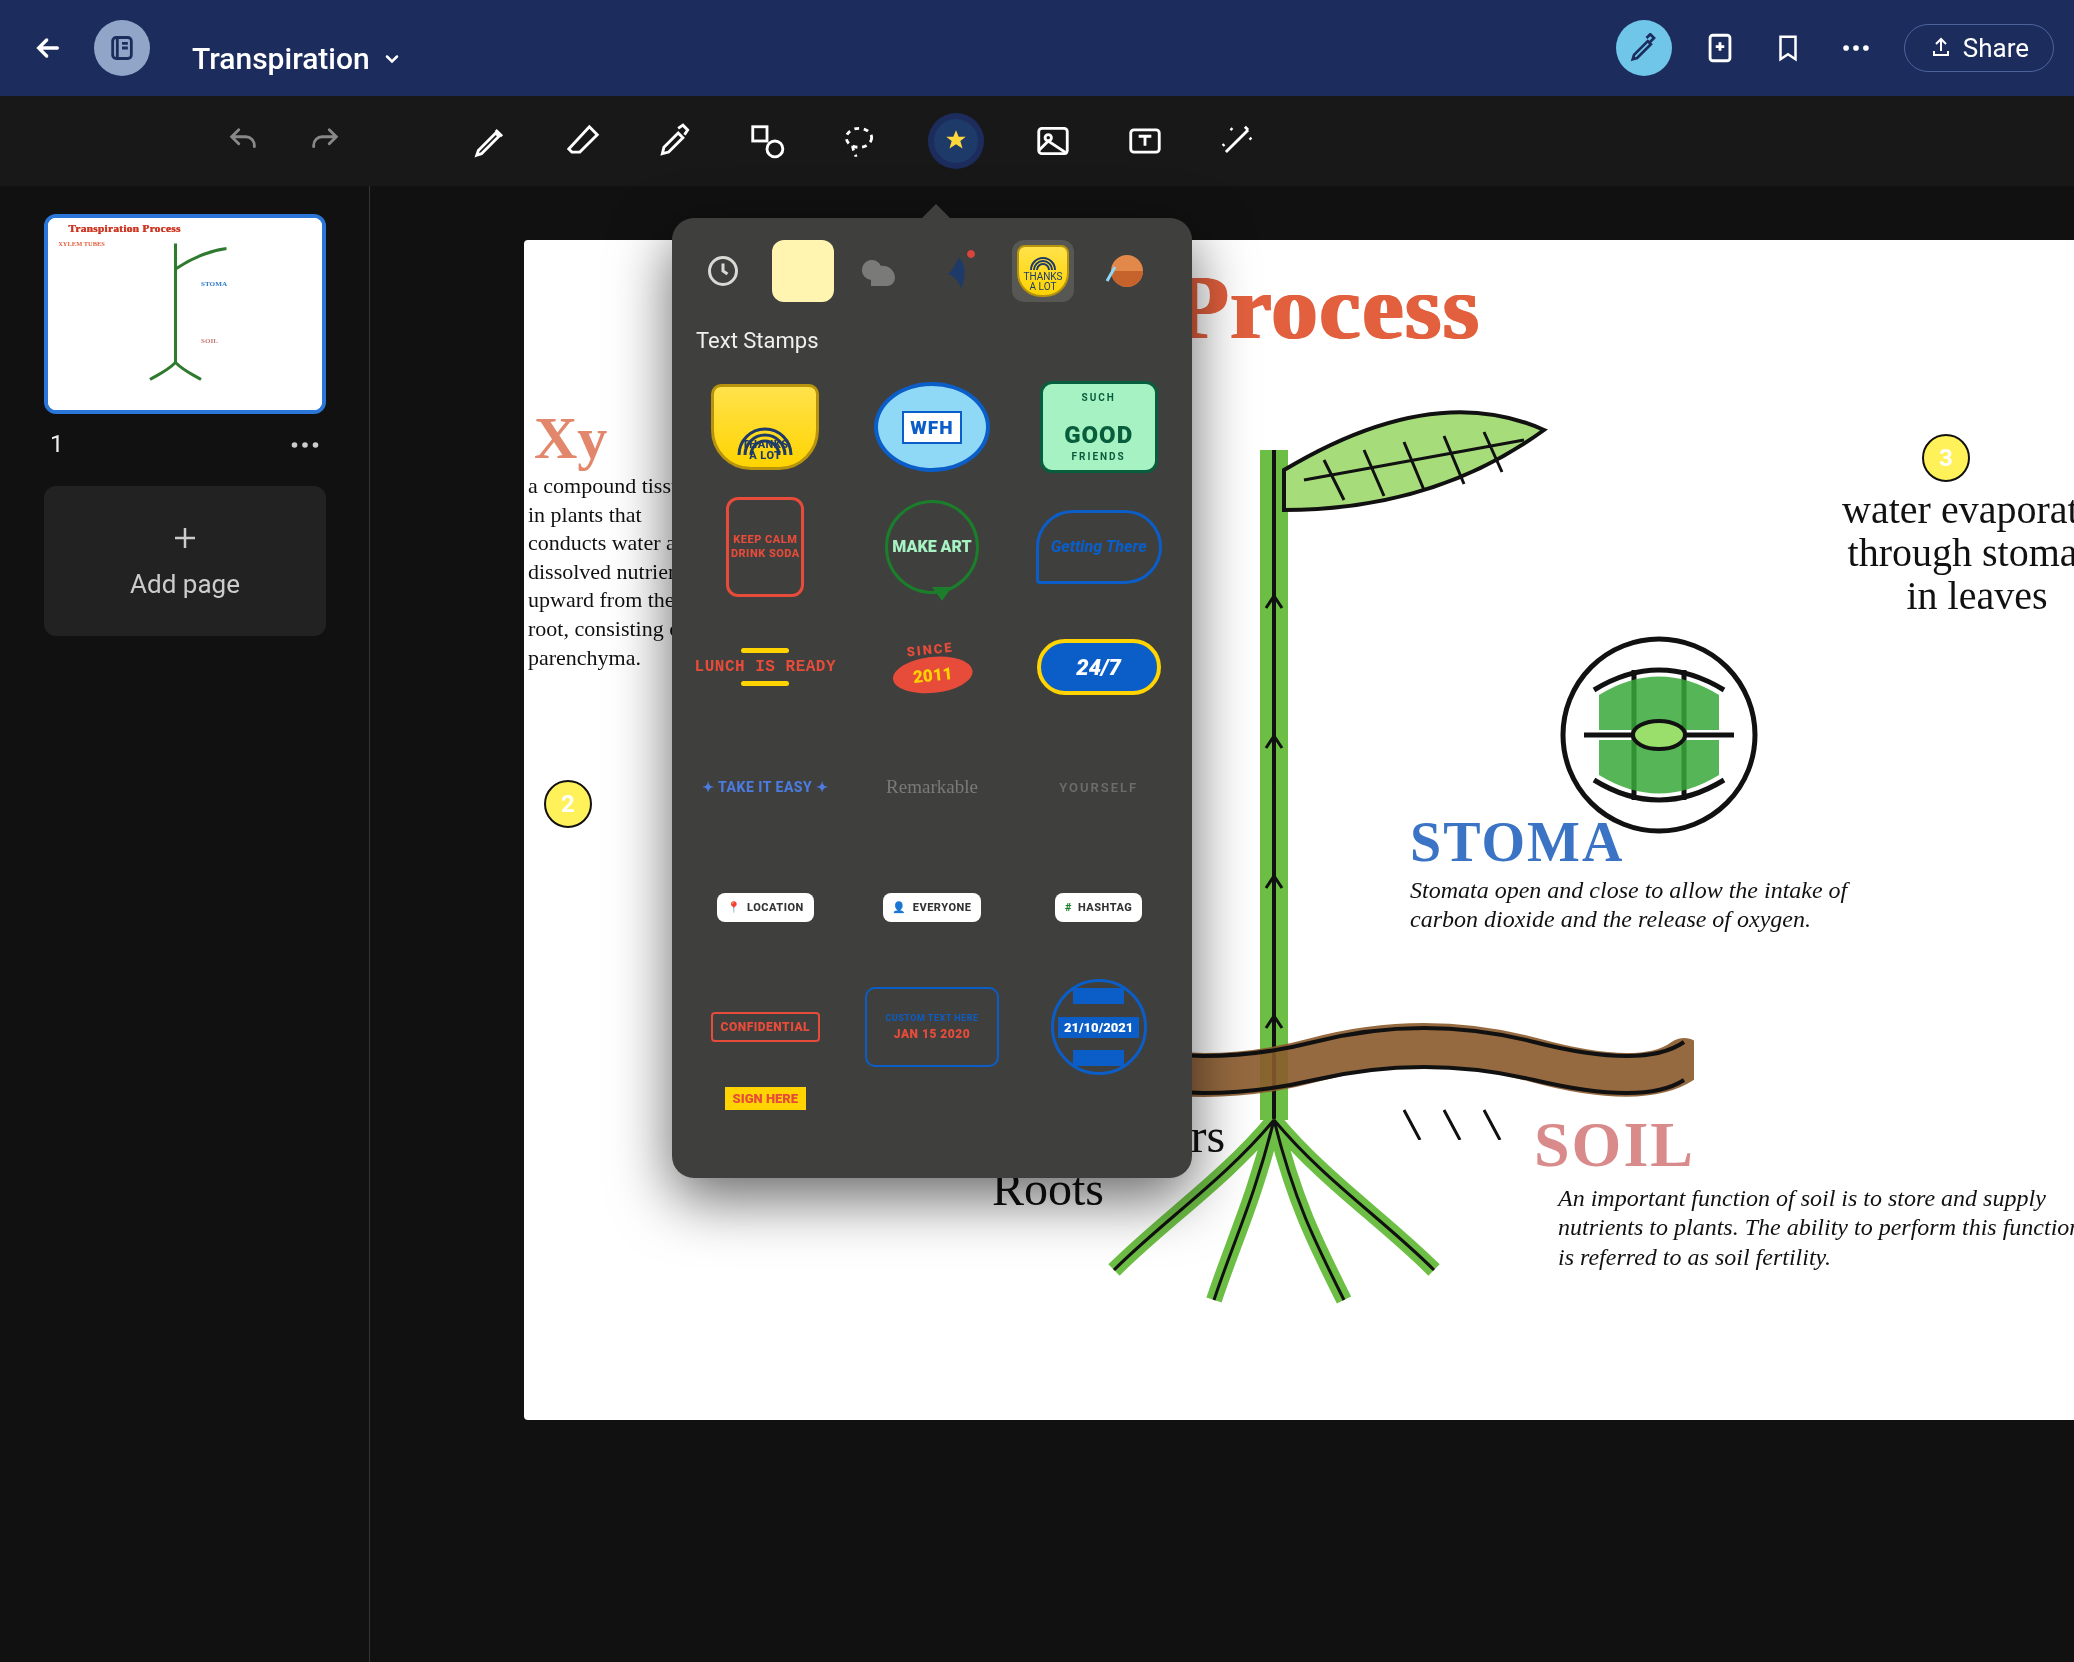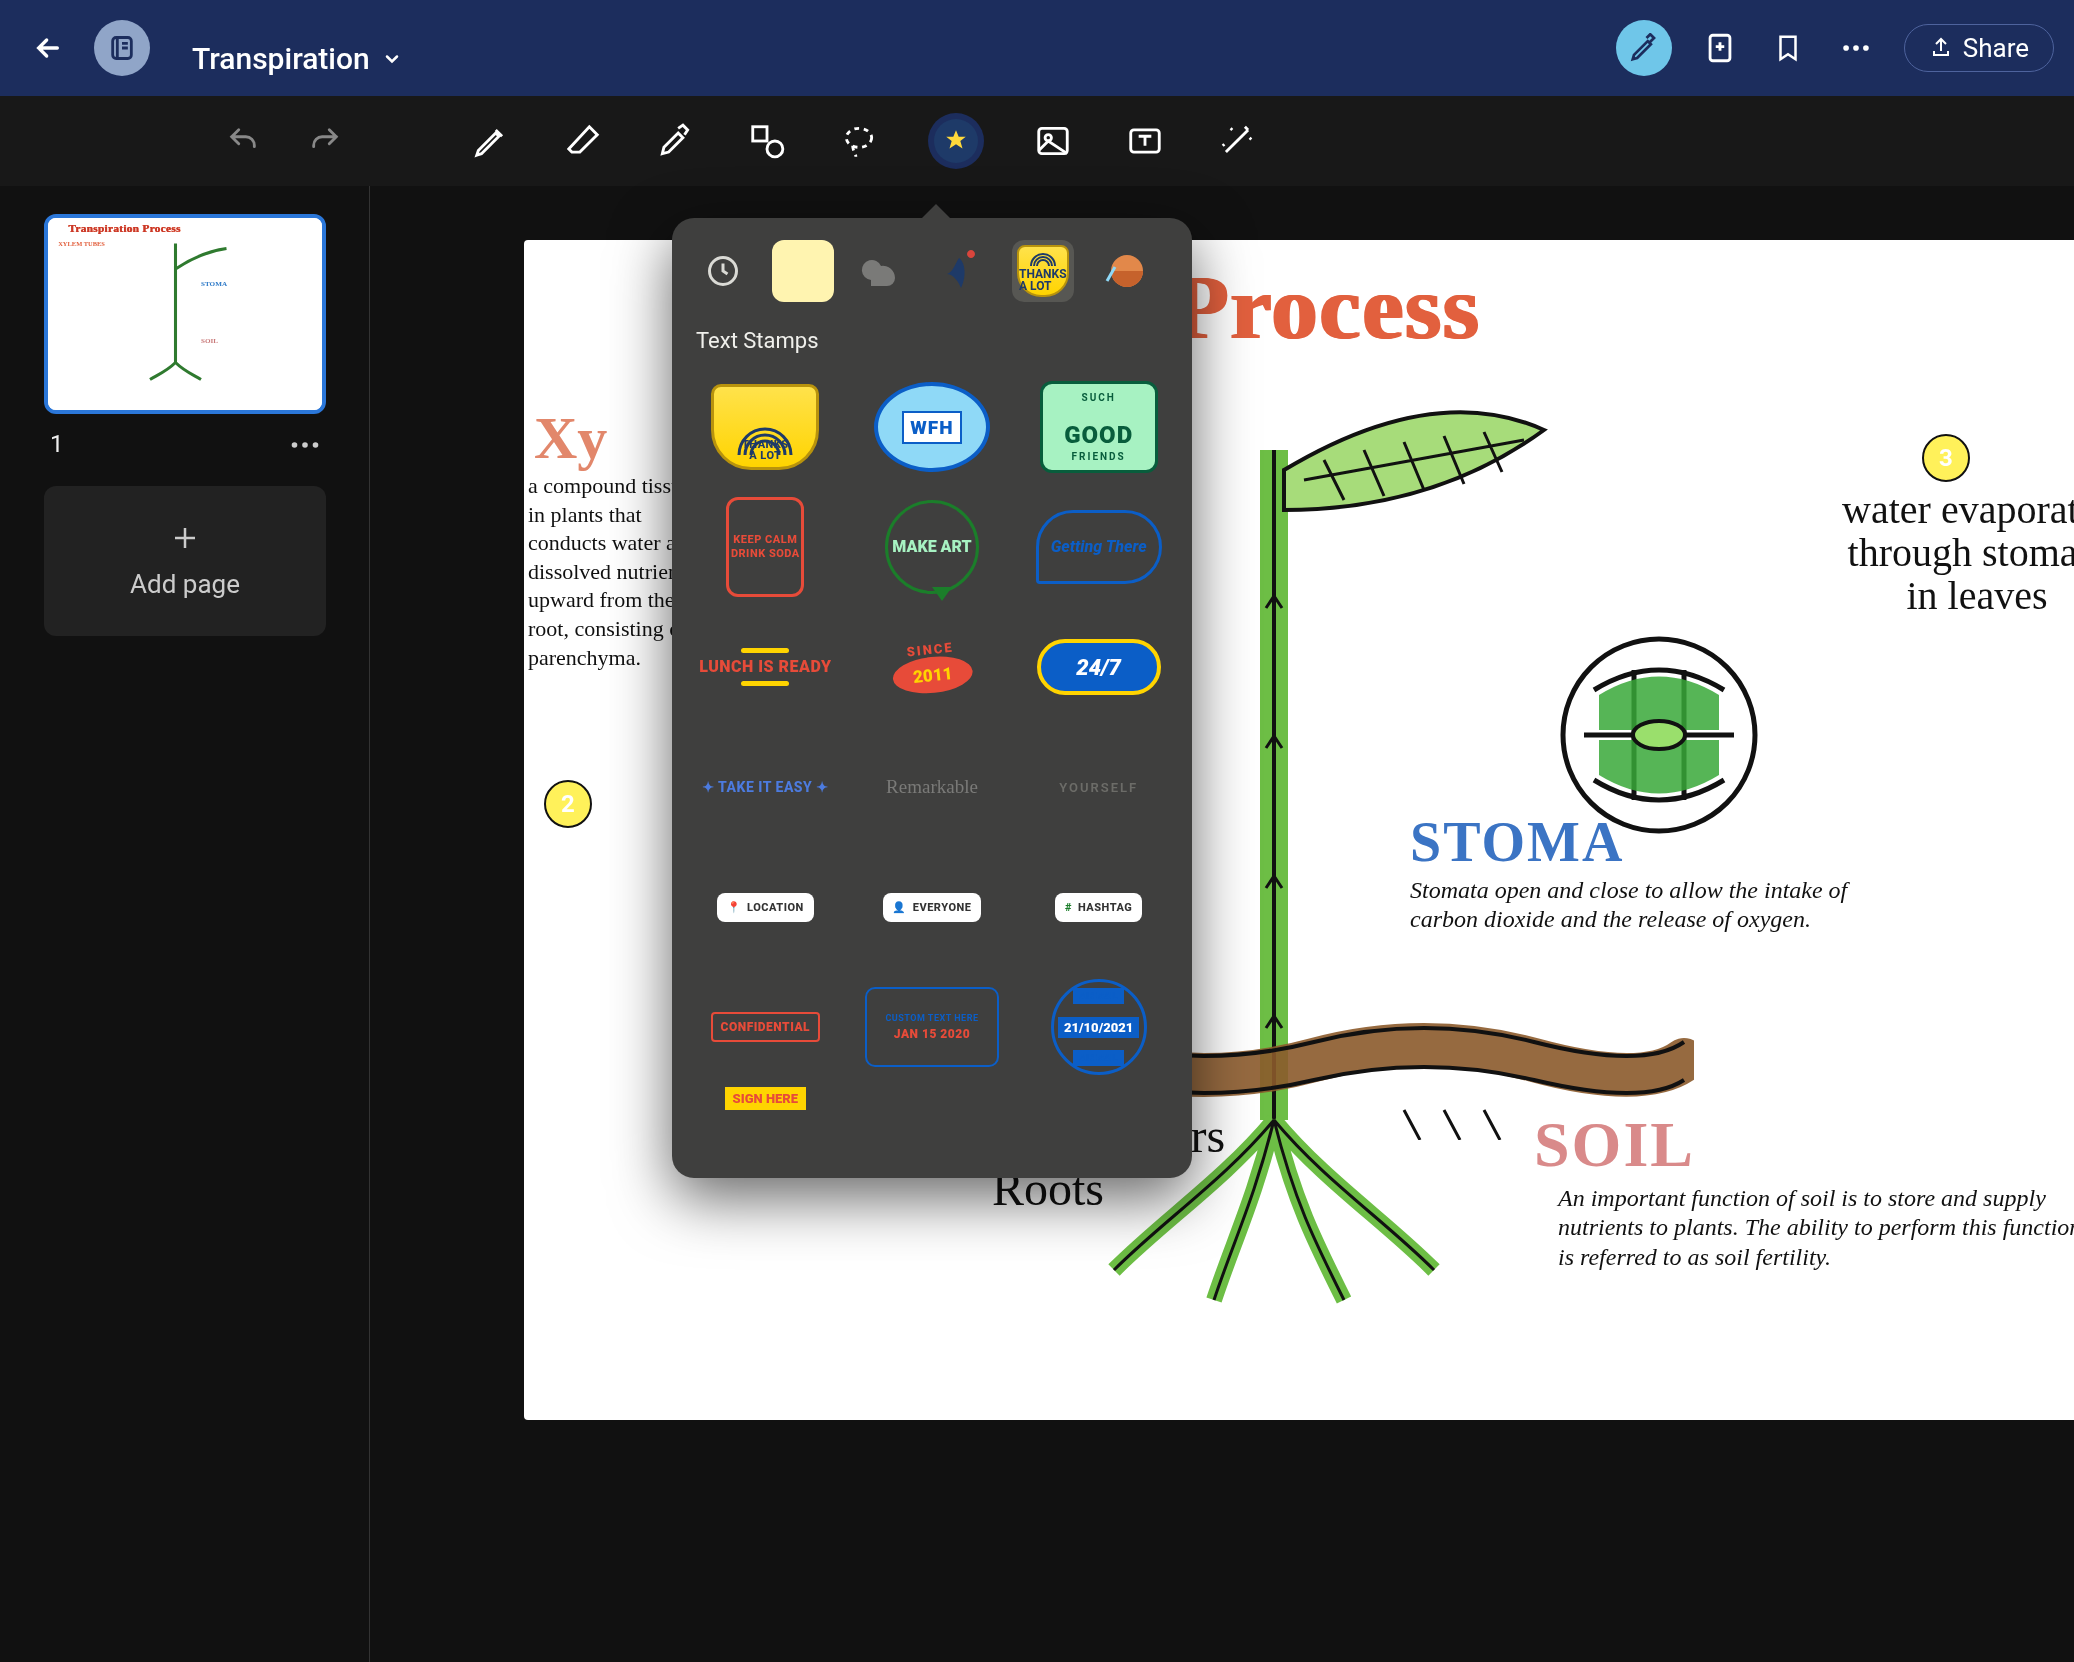--- a/index.html
+++ b/index.html
@@ -37,42 +37,42 @@
 .page { margin-left: 154px; width: 1700px; height: 1180px; background:#fff; position:relative; border-radius:4px; overflow:hidden; }
 
 
 .popover { position: absolute; top: 218px; left: 672px; width: 520px; height: 960px; background: #3F3F3E; border-radius: 22px; box-shadow: 0 20px 60px rgba(0,0,0,.6); z-index: 20; display:flex; flex-direction:column; }
 .popover::before { content:""; position:absolute; top:-14px; left:250px; width:0;height:0; border-left:14px solid transparent; border-right:14px solid transparent; border-bottom:14px solid #3F3F3E; }
 .popover-tabs { display:flex; gap: 18px; padding: 22px 20px 14px; }
 .ptab { width:62px; height:62px; border-radius:12px; display:flex; align-items:center; justify-content:center; font-size:34px; }
 .ptab-sticky { background:#FFF4B0; }
 .ptab-cloud { color:#888; }
 .ptab-selected { background:#575753; }
-.ptab-label { font-size:12px; font-weight:700; color:#1E3A68; text-align:left; line-height:1; }
+.ptab-label { font-size:10px; font-weight:400; color:#1E3A68; text-align:center; line-height:1; }
 .popover-title { color:#F0F0EC; font-size:22px; padding: 12px 24px 10px; }
 .stamp-grid { flex:1; overflow-y:auto; padding: 4px 10px 12px 10px; display:grid; grid-template-columns: repeat(3, 1fr); grid-auto-rows: 120px; gap: 0px 0px; }
 .stamp { display:flex; align-items:center; justify-content:center; }
 .thanks { width:108px; height:86px; border:3px solid #B8930D; background:linear-gradient(#FFE24B,#FFD400); border-radius:10px 10px 40px 40px; display:flex; flex-direction:column; align-items:center; justify-content:flex-end; padding-bottom:6px; }
 .thanks svg{ position:absolute; }
 .thanks span { font-size:11px; font-weight:800; color:#1E3A68; line-height:1; text-align:center; letter-spacing:.5px;}
 .wfh { width:116px; height:90px; border-radius:50%; border:4px solid #0B5EC7; background:#8FD9F7; display:flex; align-items:center; justify-content:center; }
 .wfh span { background:#fff; border:2px solid #0B5EC7; padding:3px 6px; font-weight:900; font-size:19px; color:#0B5EC7; letter-spacing:1px; }
 .good { width:118px; height:92px; border:3px solid #085D3C; background:#A7F2C2; border-radius:12px; display:flex; flex-direction:column; align-items:center; justify-content:center; gap:2px; }
 .good .s{font-size:10px;letter-spacing:2px;font-weight:700;color:#085D3C;}
 .good .m{font-size:24px;font-weight:900;color:#085D3C;letter-spacing:1px;margin-top:16px;}
 .keep { width:78px; height:100px; border:3px solid #E74B39; border-radius:12px; display:flex; align-items:center; justify-content:center; }
 .keep span{font-size:11px; font-weight:800; color:#E74B39; text-align:center; line-height:1.25; letter-spacing:.5px;}
 .makeart { width:94px; height:94px; border:3px solid #1B7E2A; border-radius:50%; display:flex; align-items:center; justify-content:center; position:relative; }
 .makeart::after{content:"";position:absolute;bottom:-10px;left:44px;width:0;height:0;border-left:10px solid transparent;border-right:10px solid transparent;border-top:14px solid #1B7E2A;}
 .makeart span{font-size:16px;font-weight:900;color:#A7F2C2;text-align:center;line-height:1;}
 .getting { width:126px; height:74px; border:3px solid #0B5EC7; border-radius:40px 40px 40px 4px; display:flex; align-items:center; justify-content:center; }
 .getting span{font-size:16px;font-weight:800;color:#0B5EC7;font-style:italic;text-align:center;line-height:1;}
 .lunch { display:flex;flex-direction:column;align-items:center;gap:6px; }
 .lunch .bar{width:48px;height:5px;background:#FFD400;border-radius:3px;}
-.lunch span{font-size:16px;font-weight:900;color:#E74B39;letter-spacing:.5px;text-align:center;line-height:1.05;}
+.lunch span{font-size:16px;font-weight:900;color:#E74B39;letter-spacing:.5px;text-align:center;line-height:1.05;font-family:Liberation Mono, monospace;}
 .since { display:flex;flex-direction:column;align-items:center; transform: rotate(-6deg); }
 .since .arc{font-size:13px;font-weight:900;color:#E74B39;letter-spacing:2px;}
 .since .oval{width:80px;height:36px;background:#E74B39;border-radius:50%;display:flex;align-items:center;justify-content:center;color:#FFD400;font-size:17px;font-weight:900;}
 .twofour { width:124px;height:56px;border:4px solid #FFD400;background:#0B5EC7;border-radius:28px;display:flex;align-items:center;justify-content:center; }
 .twofour span{font-size:22px;font-weight:900;color:#fff;font-style:italic;}
 .take{font-size:14px;color:#4C7BDF;font-weight:800;letter-spacing:.5px;}
 .remarkable{font-family:Georgia,serif;font-size:19px;color:#7A7A78;}
 .yourself{font-size:13px;color:#6C6C68;letter-spacing:2px;font-weight:600;text-align:center;}
 .pill { background:#fff;border-radius:8px;padding:8px 10px;display:flex;align-items:center;gap:6px;font-size:11px;font-weight:800;color:#333;letter-spacing:.5px; }
 .conf { border:2px solid #E74B39; border-radius:4px; padding:6px 8px; font-size:12px; font-weight:900; color:#E74B39; letter-spacing:.5px; }

